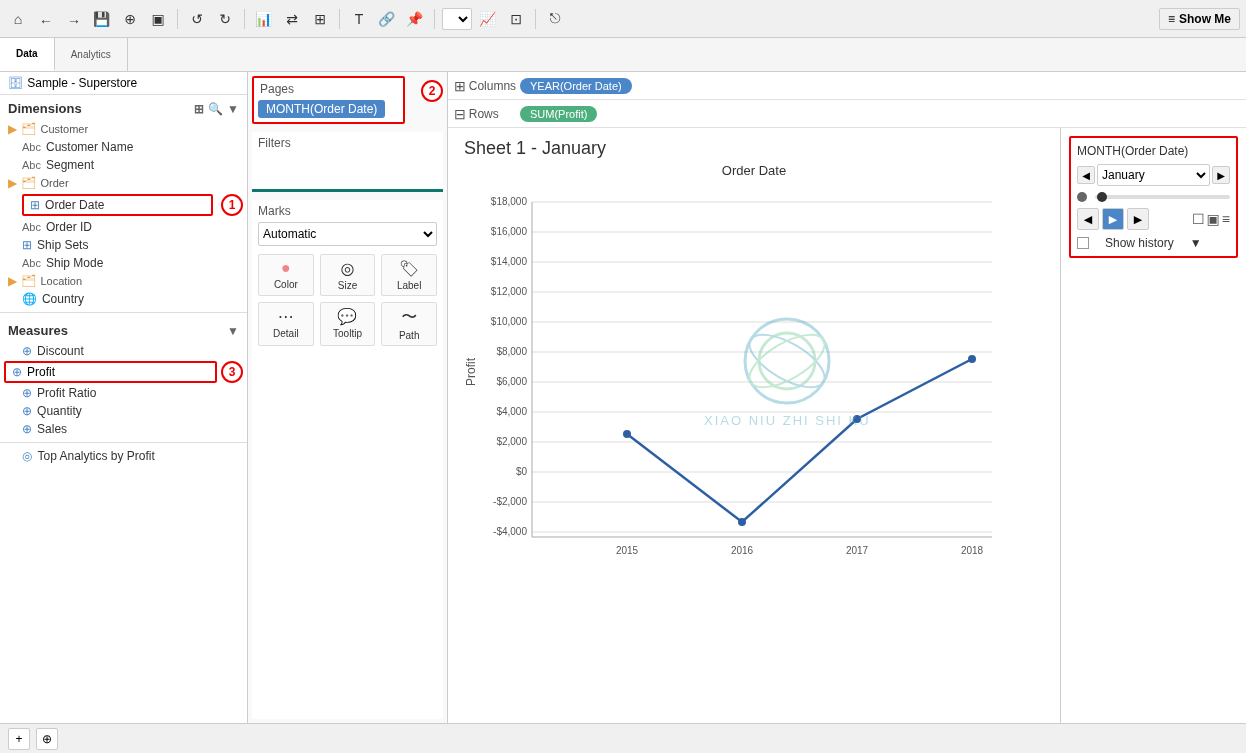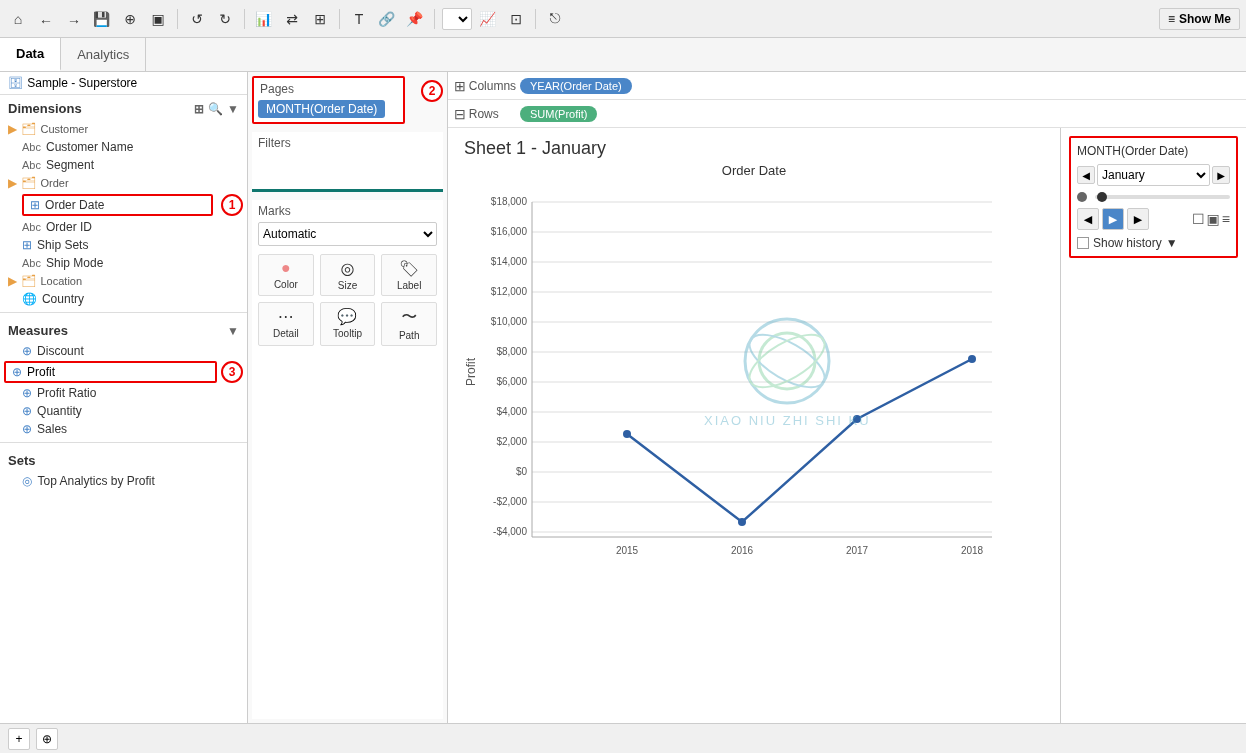--- a/index.html
+++ b/index.html
@@ -45,21 +45,21 @@
       background: #f5f5f5;
       border-bottom: 1px solid #ccc;
       display: flex;
       align-items: stretch;
     }
     .tab {
       padding: 0 16px;
       display: flex; align-items: center;
       cursor: pointer;
       border-right: 1px solid #ccc;
-      font-size: 13px;
+      font-size: 10px;
       color: #555;
     }
     .tab.active {
       background: #fff;
       color: #000;
       border-bottom: 2px solid #fff;
       font-weight: bold;
     }
 
     
@@ -301,21 +301,21 @@
       width: 22px; height: 22px;
       border: 1px solid #ccc; border-radius: 2px;
       background: #f0f0f0; cursor: pointer;
       display: flex; align-items: center; justify-content: center;
       font-size: 11px;
     }
     .play-btn.active { background: #4a86c8; color: #fff; }
     .speed-icons { margin-left: auto; display: flex; gap: 2px; }
     .speed-icon { font-size: 14px; color: #555; cursor: pointer; }
     .show-history-row {
-      display: flex; align-items: center; gap: 4px;
+      display: flex; align-items: center; gap: 16px;
       font-size: 12px; color: #333;
     }
     .checkbox { width: 12px; height: 12px; border: 1px solid #999; background: #fff; }
 
     
     .watermark {
       position: absolute;
       top: 50%;
       left: 50%;
       transform: translate(-30%, -50%);
@@ -501,23 +501,20 @@
         <span style="color:#4a86c8; font-size:12px;">⊕</span>
         <span class="dim-item-label">Quantity</span>
       </div>
       <div class="dim-item">
         <span style="color:#4a86c8; font-size:12px;">⊕</span>
         <span class="dim-item-label">Sales</span>
       </div>
 
       <div class="divider-line"></div>
 
-      <div class="panel-section-title">
-        <span>Sets</span>
-      </div>
       <div class="dim-item">
         <span style="color:#4a86c8; font-size:12px;">◎</span>
         <span class="dim-item-label">Top Analytics by Profit</span>
       </div>
     </div>
   </div>
 
   <div class="middle-panel">
 
     <div style="display:flex; align-items:flex-start; margin:4px;gap:12px;">

